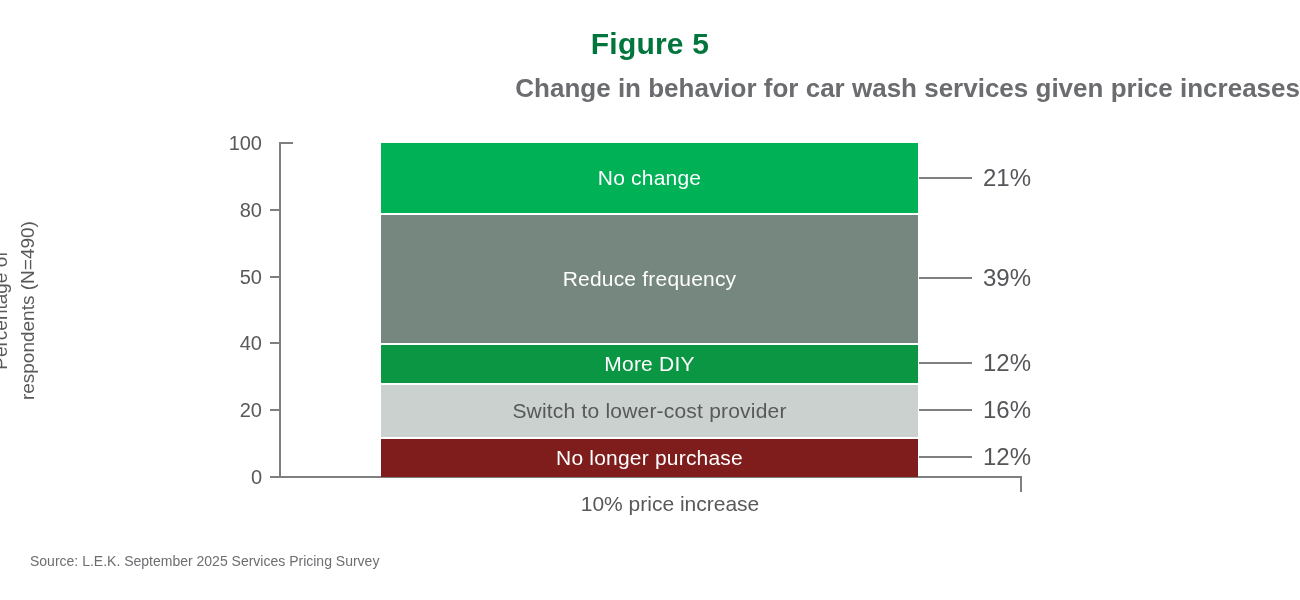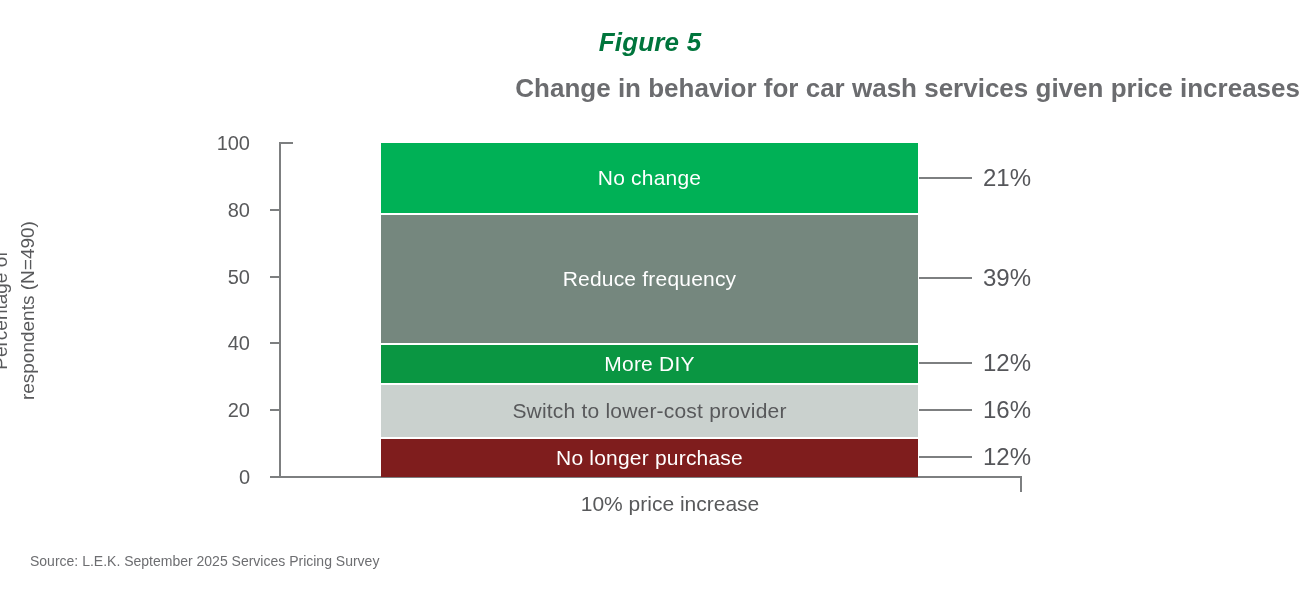--- a/index.html
+++ b/index.html
@@ -2,34 +2,34 @@
 <html><head>
 <meta charset="utf-8">
 <style>
   html,body{margin:0;padding:0;background:#ffffff;}
   .canvas{
     position:relative;width:1300px;height:600px;background:#ffffff;overflow:hidden;
     font-family:"Liberation Sans",sans-serif;
   }
   .figure-label{
     position:absolute;top:27px;left:0;width:100%;text-align:center;
-    font-size:26px;font-weight:bold;color:#00753C;letter-spacing:.2px;font-style:italic;
+    font-size:30px;font-weight:bold;color:#00753C;letter-spacing:.2px;
   }
   .chart-title{
     position:absolute;top:73px;left:0;width:100%;text-align:right;
     font-size:26px;color:#6B6C6F;font-weight:700;
   }
   .y-title{
     position:absolute;left:12px;top:284px;width:300px;text-align:center;
     font-size:19px;line-height:1.4;color:#58595B;
     transform:rotate(-90deg) translateY(-147px);transform-origin:center center;
   }
   .axis-line{position:absolute;background:#7D7F80;}
   .ytick-label{
-    position:absolute;left:138px;width:112px;text-align:right;
+    position:absolute;left:150px;width:112px;text-align:right;
     font-size:20px;color:#58595B;line-height:26px;
   }
   .ytick-mark{position:absolute;background:#7D7F80;width:9px;height:2px;}
   .axis-cap{position:absolute;background:#7D7F80;height:2px;width:14px;}
   .bar{position:absolute;left:381px;top:143px;width:537px;height:334px;}
   .seg{
     width:100%;box-sizing:border-box;display:flex;align-items:center;justify-content:center;
     font-size:21px;letter-spacing:.2px;
   }
   .seg + .seg{border-top:2px solid #ffffff;align-items:center;}

